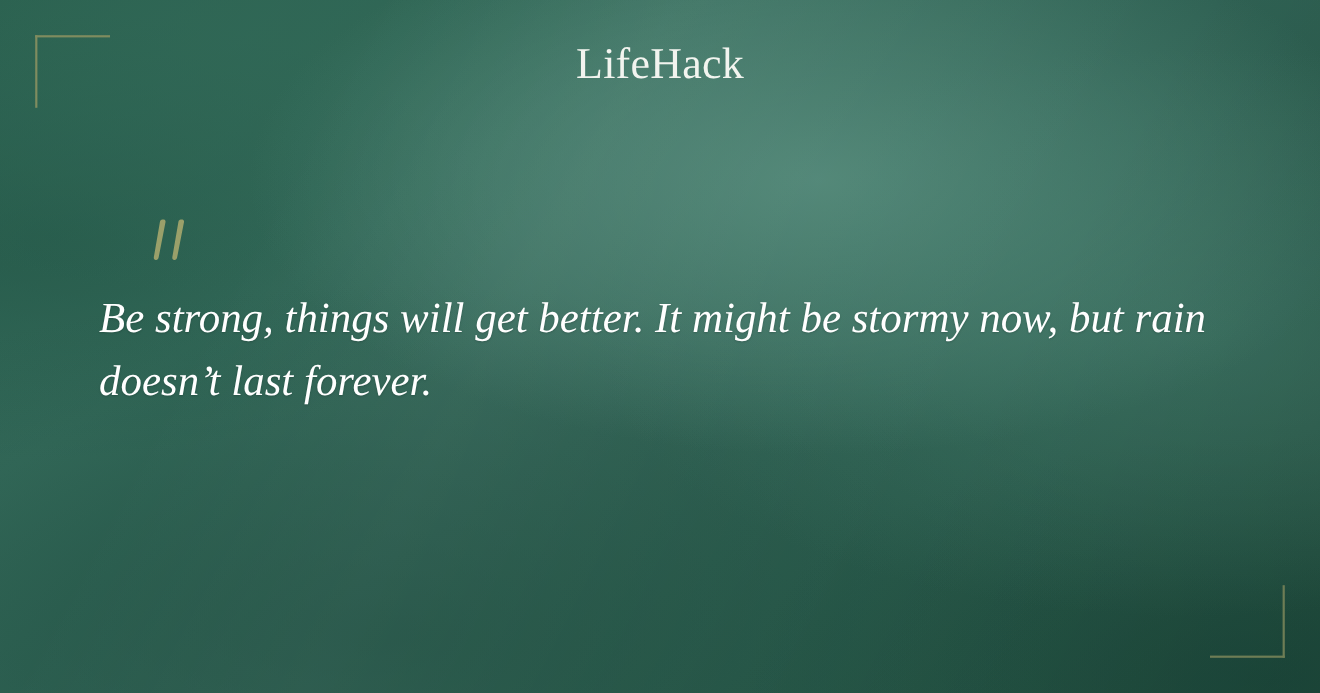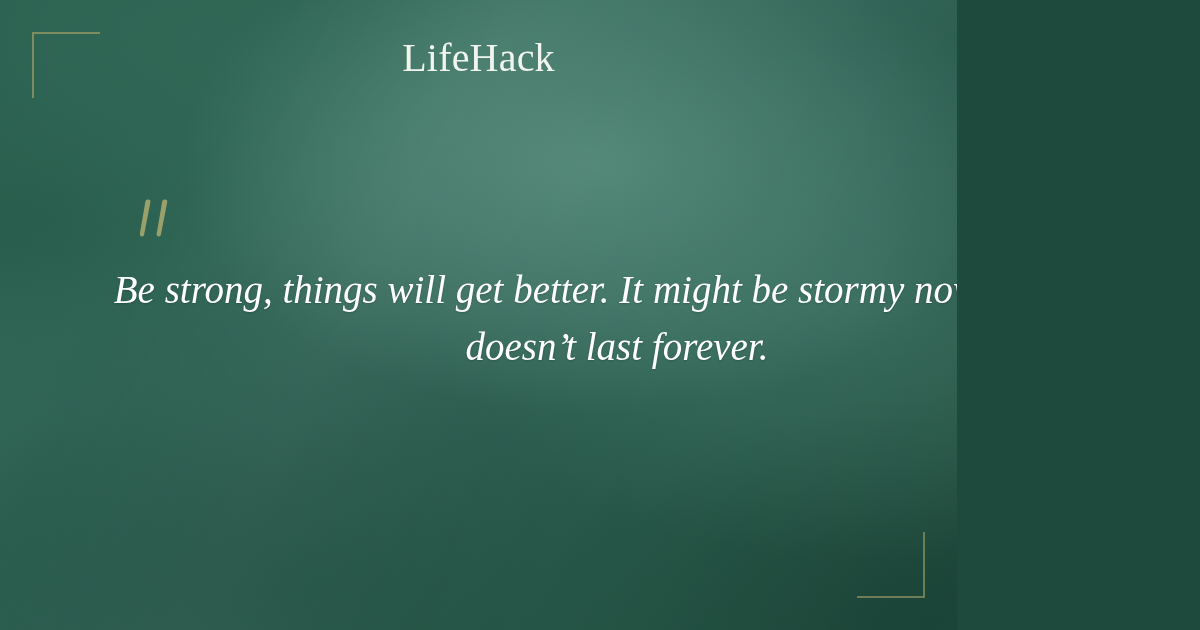--- a/index.html
+++ b/index.html
@@ -3,21 +3,21 @@
 <meta charset="utf-8">
 <style>
   html, body {
     margin: 0;
     padding: 0;
     background: #1d4a3d;
   }
 
   #quote-card {
     position: relative;
-    width: 957px;
+    width: 1200px;
     height: 630px;
     overflow: hidden;
     font-family: "Liberation Serif", "DejaVu Serif", serif;
     background-color: #2d6152;
     
     background-image:
       radial-gradient(ellipse 60% 55% at 62% 26%, rgba(86,140,124,0.85) 0%, rgba(86,140,124,0.38) 42%, rgba(86,140,124,0) 72%),
       radial-gradient(ellipse 48% 46% at 18% 6%,  rgba(48,104,86,0.75) 0%,  rgba(48,104,86,0.25) 55%, rgba(48,104,86,0) 80%),
       radial-gradient(ellipse 55% 50% at 90% 48%, rgba(70,126,110,0.55) 0%, rgba(70,126,110,0.18) 55%, rgba(70,126,110,0) 82%),
       radial-gradient(ellipse 70% 60% at 30% 92%, rgba(30,78,64,0.70) 0%,  rgba(30,78,64,0.22) 55%, rgba(30,78,64,0) 85%),
@@ -86,24 +86,24 @@
   #quote-mark {
     position: absolute;
     left: 136px;
     top: 198px;
     width: 44px;
     height: 48px;
   }
 
   #quote-text {
     position: absolute;
-    left: 107px;
+    left: 90px;
     top: 262px;
     width: 1020px;
-    text-align: center;
+    text-align: left;
     color: #ffffff;
     font-size: 39px;
     line-height: 1.45;
     font-style: italic;
     font-weight: 400;
     font-family: "Liberation Serif", "DejaVu Serif", serif;
     text-shadow: 0 1px 2px rgba(0,0,0,0.18);
   }
 </style>
 </head>

